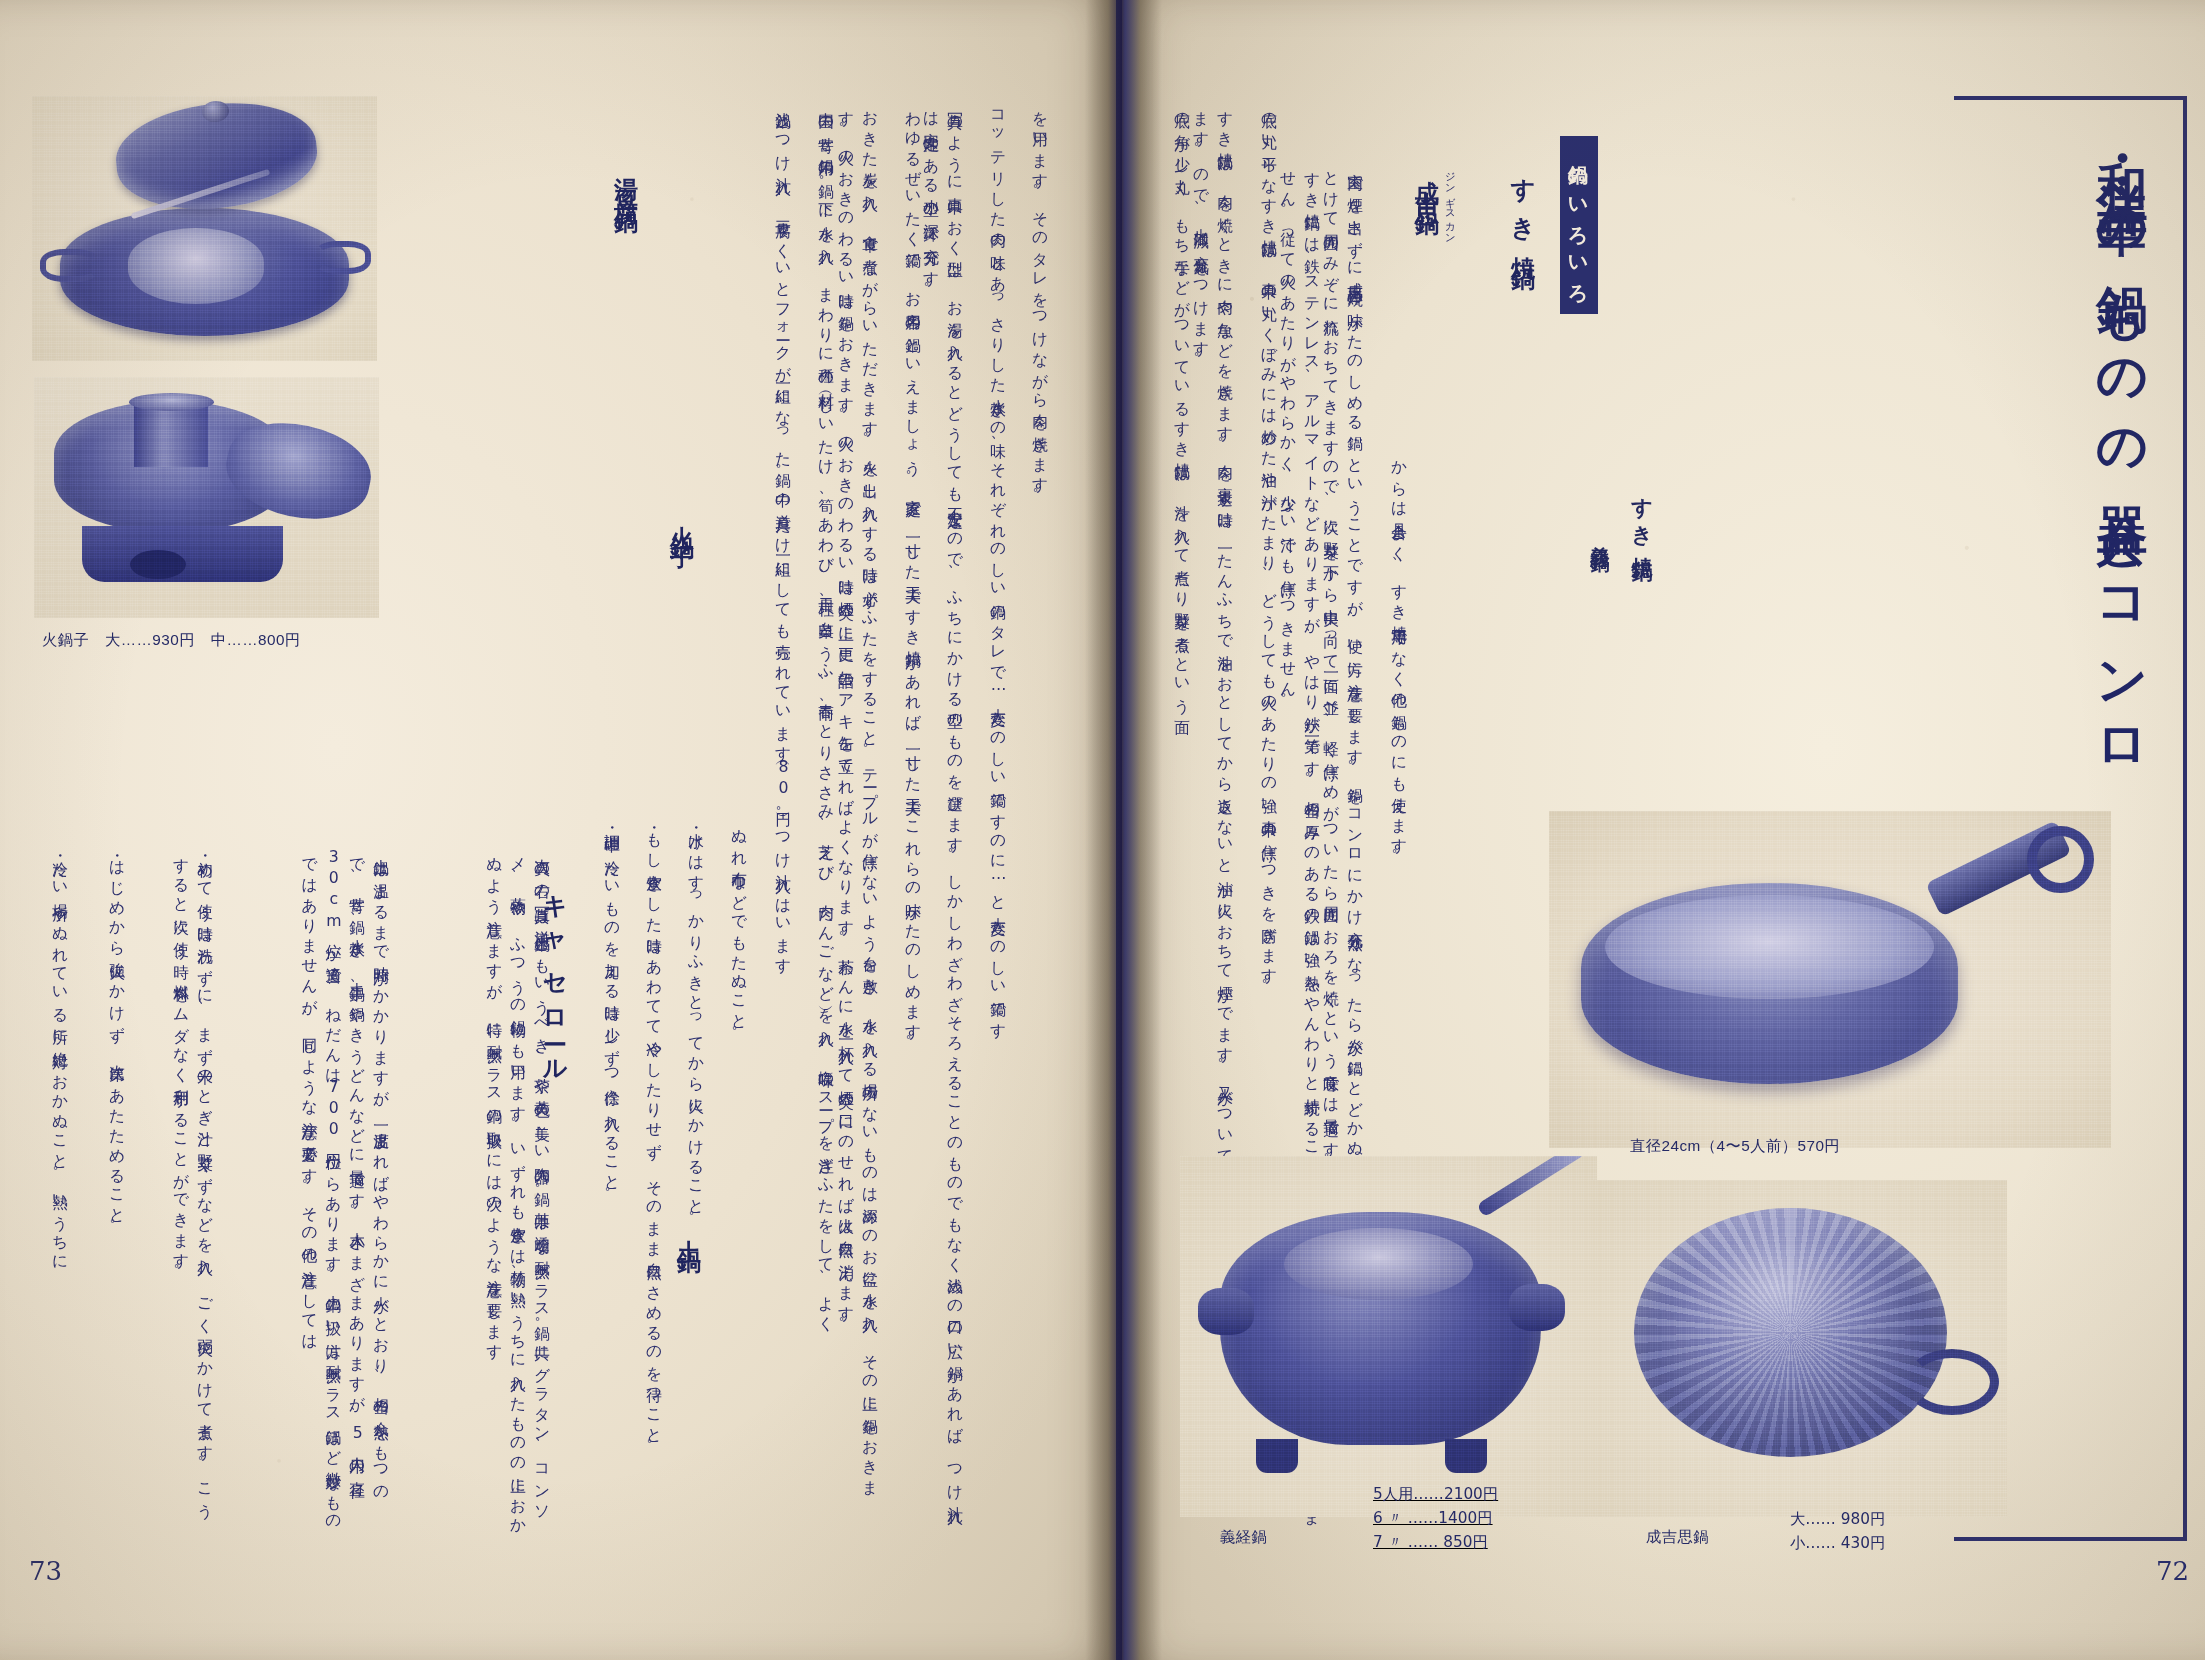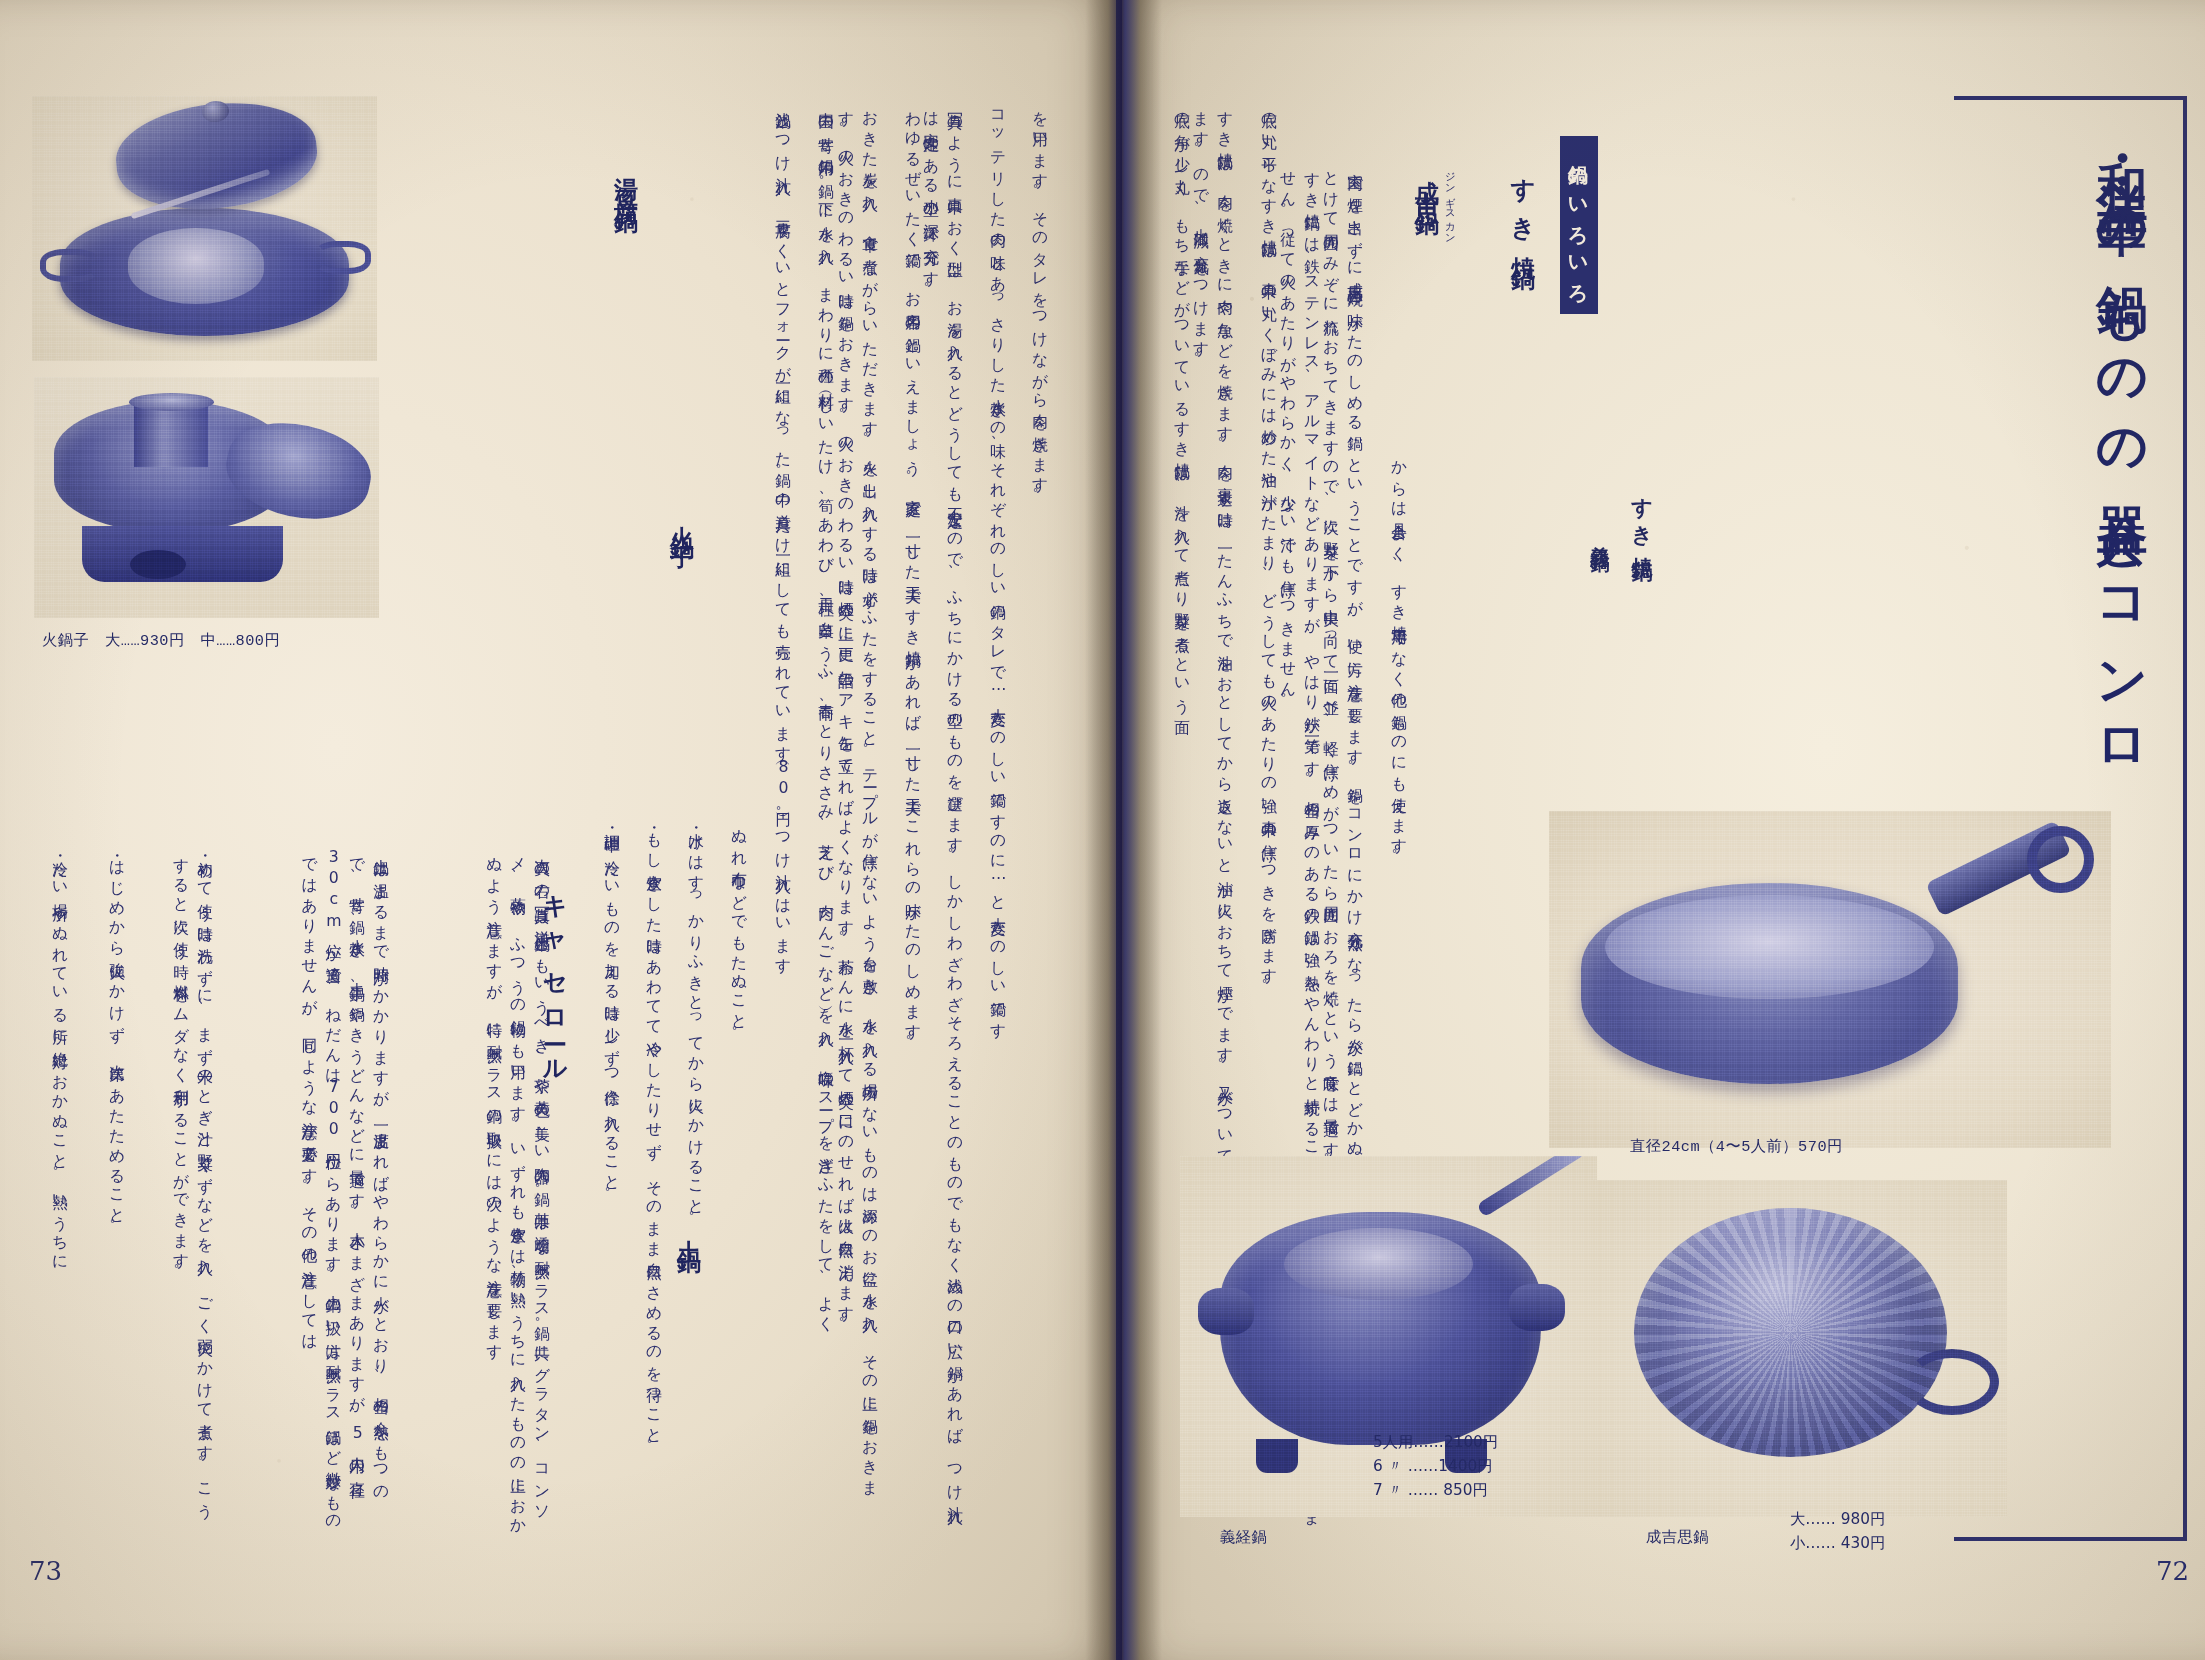--- a/index.html
+++ b/index.html
@@ -177,21 +177,21 @@
     background-image:
       repeating-linear-gradient(0deg, rgba(255,255,255,0.10) 0 0.8px, transparent 0.8px 2.4px),
       repeating-linear-gradient(90deg, rgba(255,255,255,0.08) 0 0.8px, transparent 0.8px 2.4px);
     pointer-events: none;
     mix-blend-mode: overlay;
   }
 
   .caption {
     position: absolute;
     writing-mode: horizontal-tb;
-    font-family: Liberation Mono, monospace;
+    font-family: Liberation Sans, sans-serif;
     font-size: 15.3px;
     color: #252a66;
     letter-spacing: .03em;
     white-space: nowrap;
   }
 
   .folio {
     position: absolute;
     font-family: "DejaVu Serif", serif;
     font-size: 26px;
@@ -481,21 +481,21 @@
     <div class="body"></div>
     <div class="top-oval"></div>
     <div class="lug-l"></div>
     <div class="lug-r"></div>
     <div class="ladle"></div>
     <div class="foot1"></div>
     <div class="foot2"></div>
     <div class="halftone"></div>
   </div>
   <div class="caption" style="left:1220px; top:1527px;">義経鍋</div>
-  <div class="price-block" style="left:1373px; top:1432px;">
+  <div class="price-block" style="left:1373px; top:1484px;text-decoration:underline;">
     <div>5人用……2100円</div>
     <div>6  〃 ……1400円</div>
     <div>7  〃 …… 850円</div>
   </div>
 
   <div class="photo" id="photo-jingisukan">
     <div class="dome"></div>
     <div class="ridges"></div>
     <div class="grip"></div>
     <div class="halftone"></div>

